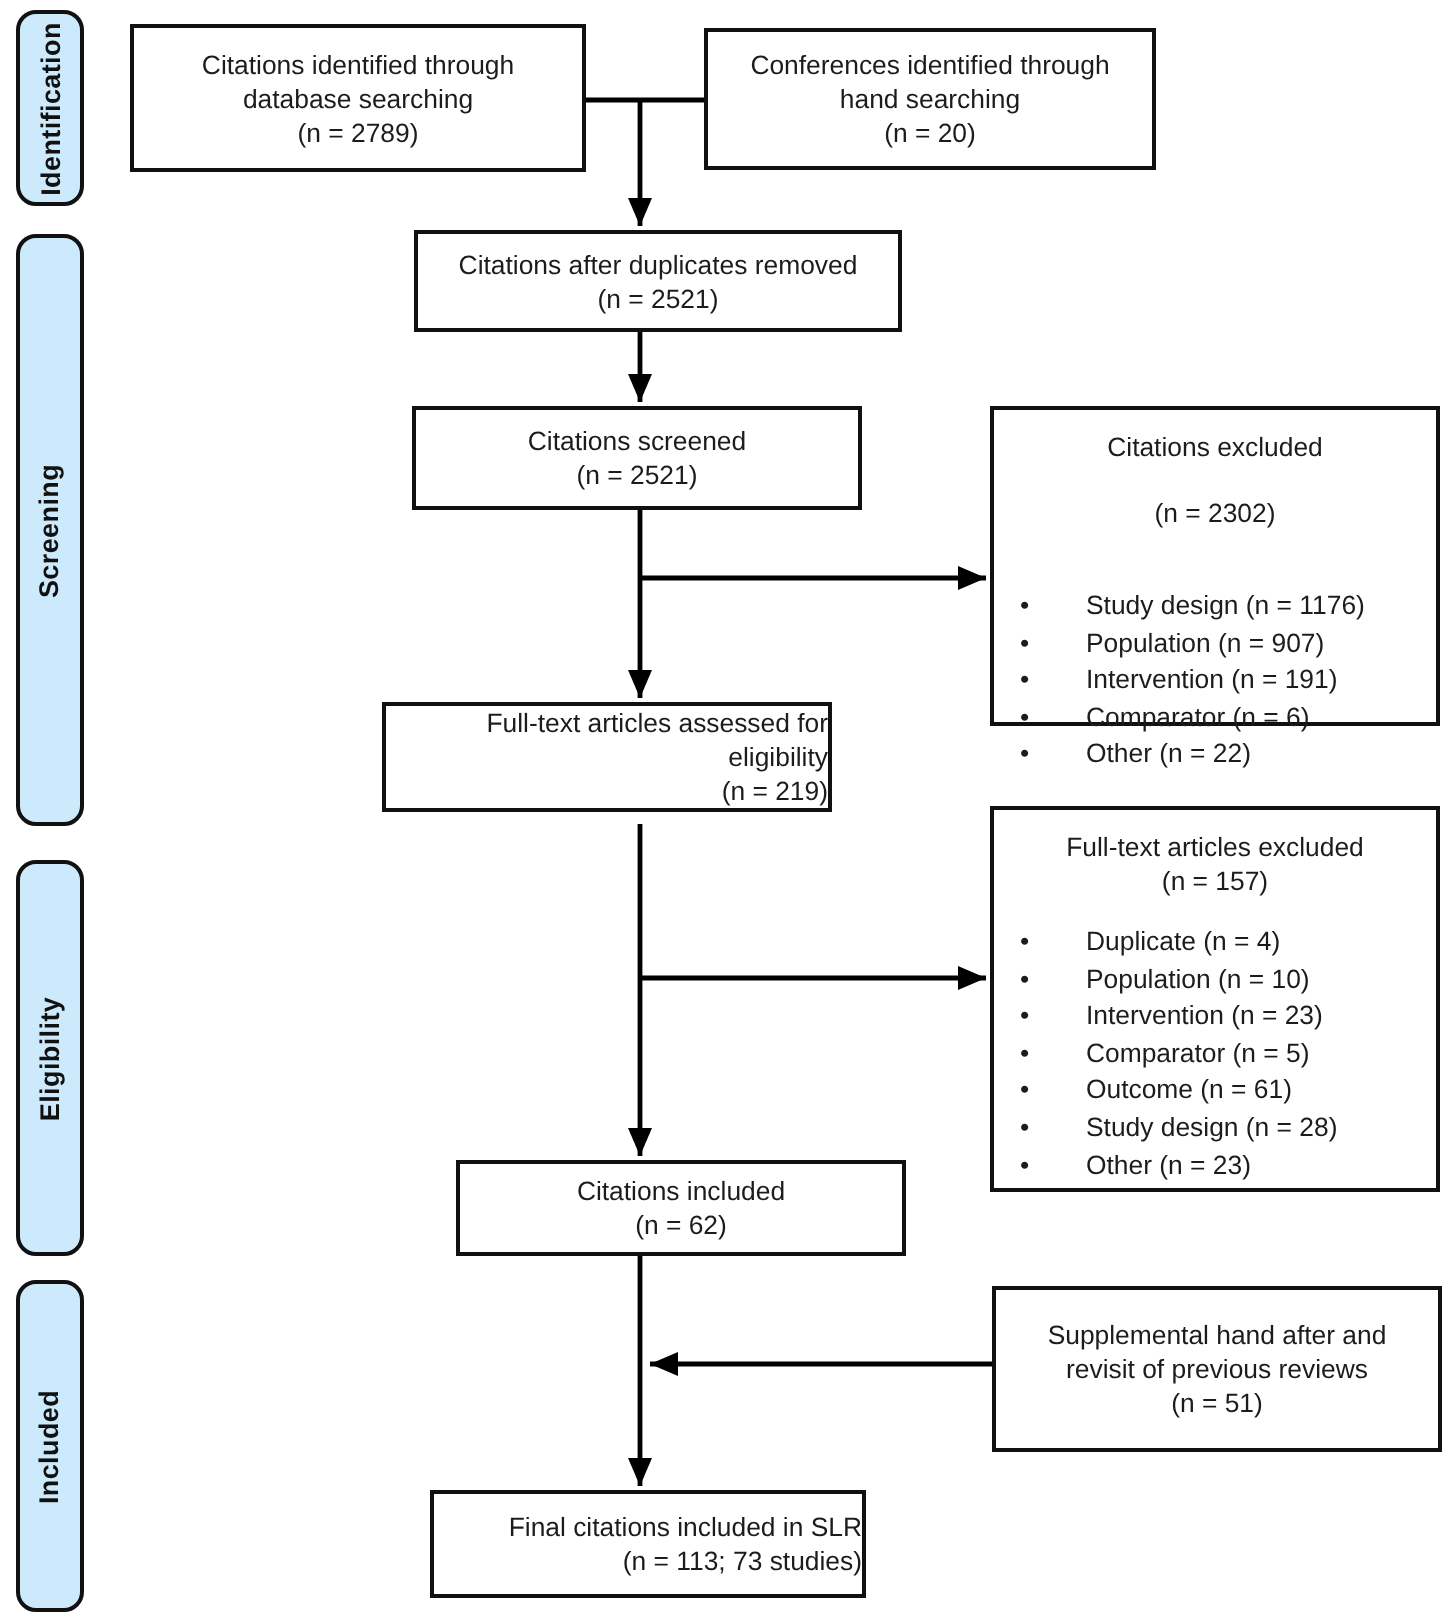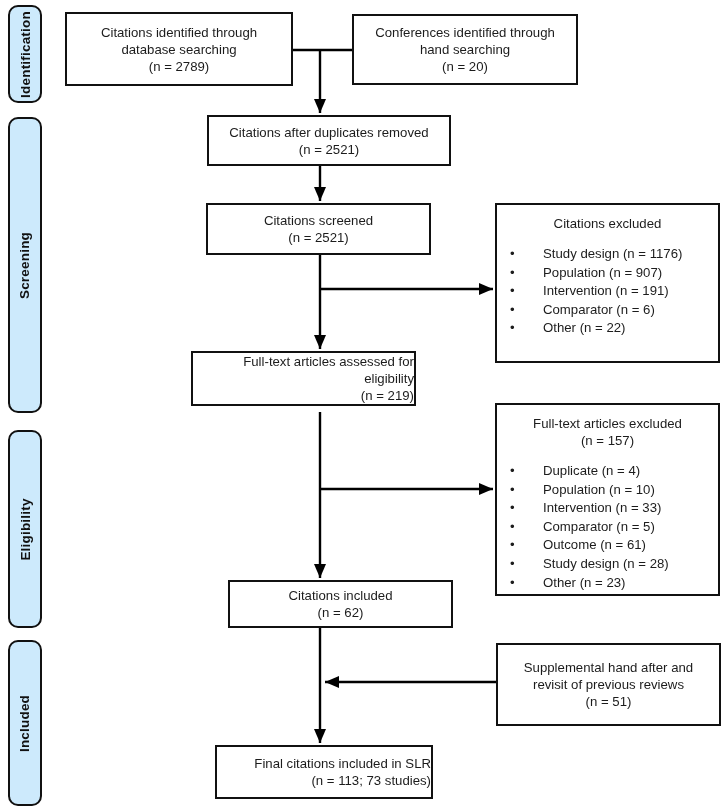--- a/index.html
+++ b/index.html
@@ -83,22 +83,23 @@
   <div class="box" style="left:207px;top:115px;width:244px;height:51px;">
     <div class="ln">Citations after duplicates removed</div>
     <div class="ln">(n = 2521)</div>
   </div>
 
   <div class="box" style="left:206px;top:203px;width:225px;height:52px;">
     <div class="ln">Citations screened</div>
     <div class="ln">(n = 2521)</div>
   </div>
 
-  <div class="box listbox" style="left:495px;top:203px;width:225px;height:160px;">
+  <div class="box listbox" style="left:495px;top:203px;width:225px;height:160px;gap:16px;">
     <div class="ln">Citations excluded</div>
+    <div class="ln">(n = 2302)</div>
     <div class="bullets">
       <div class="bullet-row">
           <span class="dot">•</span>
           <span class="itm">Study design (n = 1176)</span>
         </div>
       <div class="bullet-row">
           <span class="dot">•</span>
           <span class="itm">Population (n = 907)</span>
         </div>
       <div class="bullet-row">
@@ -129,21 +130,21 @@
       <div class="bullet-row">
           <span class="dot">•</span>
           <span class="itm">Duplicate (n = 4)</span>
         </div>
       <div class="bullet-row">
           <span class="dot">•</span>
           <span class="itm">Population (n = 10)</span>
         </div>
       <div class="bullet-row">
           <span class="dot">•</span>
-          <span class="itm">Intervention (n = 33)</span>
+          <span class="itm">Intervention (n = 23)</span>
         </div>
       <div class="bullet-row">
           <span class="dot">•</span>
           <span class="itm">Comparator (n = 5)</span>
         </div>
       <div class="bullet-row">
           <span class="dot">•</span>
           <span class="itm">Outcome (n = 61)</span>
         </div>
       <div class="bullet-row">

